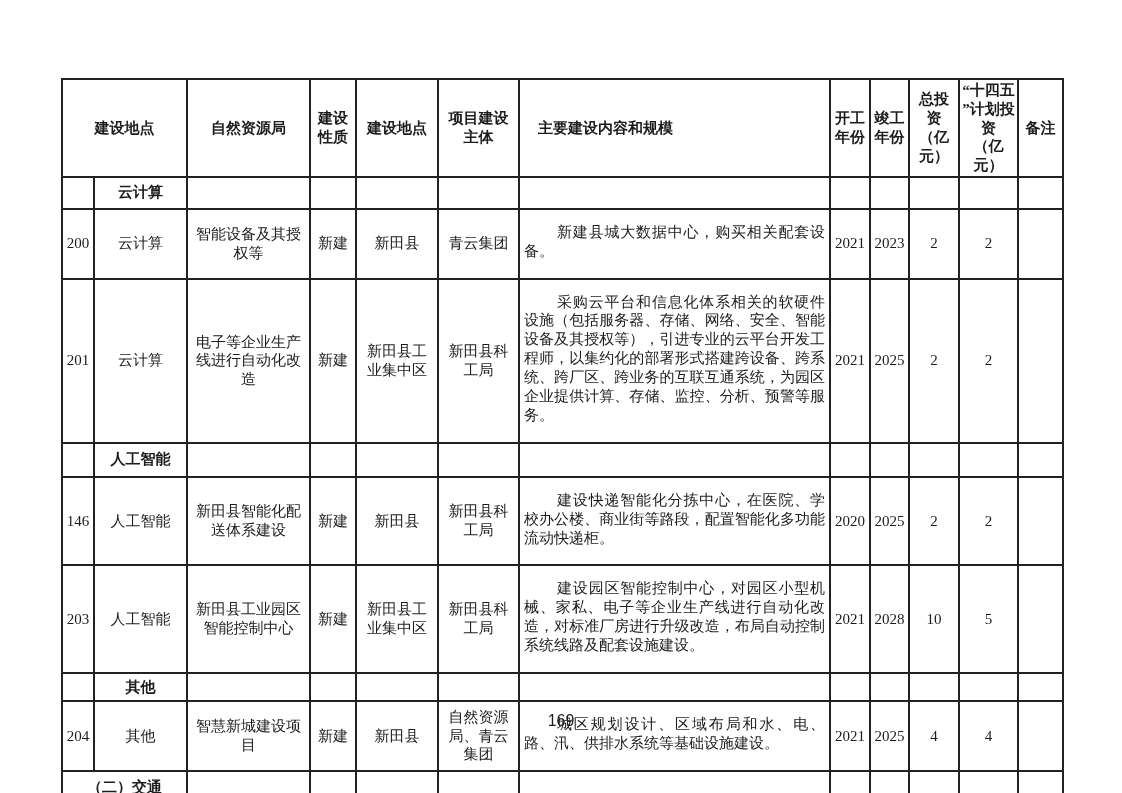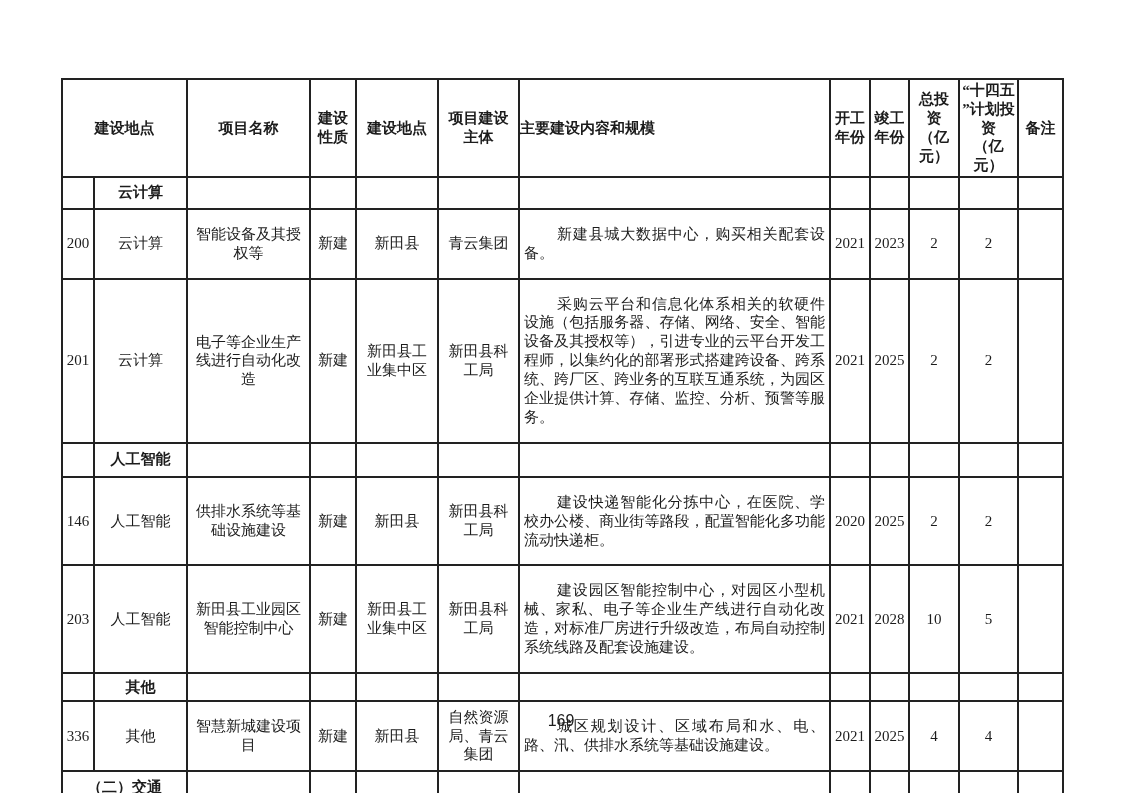--- a/index.html
+++ b/index.html
@@ -24,25 +24,26 @@
     font-size: 15px;
     line-height: 1.25;
     text-align: center;
     vertical-align: middle;
     overflow: hidden;
     font-weight: normal;
     word-break: break-all;
   }
   th { font-weight: bold; padding: 1px 2px; }
   .pre { white-space: pre-line; }
-  th.content-h { text-align: left; padding-left: 0; }
+  th.content-h { text-align: left; padding-left: 18px; }
   td.content {
     text-align: justify;
     text-align-last: left;
     padding: 15px 4px;
+    font-family: Liberation Mono, monospace;
   }
   td.content p {
     margin: 0;
     text-indent: 2.2em;
     line-height: 1.26;
   }
   .sec-label { font-weight: bold; }
   tr.h82  { height: 82px; }
   tr.h32  { height: 32px; }
   tr.h45  { height: 62px; }
@@ -78,21 +79,21 @@
       <col style="width:40px">
       <col style="width:39px">
     <col style="width:50px">
       <col style="width:59px">
       <col style="width:45px">
   </colgroup>
 
   <tbody>
       <tr class="h82">
     <th colspan="2">建设地点</th>
-    <th>项目名称</th>
+    <th>自然资源局</th>
     <th class="pre">建设
 性质</th>
     <th>建设地点</th>
     <th class="pre">项目建设
 主体</th>
     <th class="content-h">主要建设内容和规模</th>
     <th class="pre">开工
 年份</th>
     <th class="pre">竣工
 年份</th>
@@ -166,21 +167,21 @@
         <td></td>
     <td></td>
         <td></td>
     <td></td>
         <td></td>
   </tr>
 
   <tr class="h71">
     <td>146</td>
     <td>人工智能</td>
-    <td>供排水系统等基础设施建设</td>
+    <td>新田县智能化配送体系建设</td>
     <td>新建</td>
     <td>新田县</td>
     <td>新田县科工局</td>
     <td class="content">
           <p>建设快递智能化分拣中心，在医院、学校办公楼、商业街等路段，配置智能化多功能流动快递柜。</p>
         </td>
     <td>2020</td>
     <td>2025</td>
     <td>2</td>
     <td>2</td>
@@ -213,21 +214,21 @@
         <td></td>
     <td></td>
         <td></td>
     <td></td>
         <td></td>
     <td></td>
         <td></td>
   </tr>
 
   <tr class="h50">
-    <td>336</td>
+    <td>204</td>
     <td>其他</td>
     <td>智慧新城建设项目</td>
     <td>新建</td>
     <td>新田县</td>
     <td>自然资源局、青云集团</td>
     <td class="content">
           <p>城区规划设计、区域布局和水、电、路、汛、供排水系统等基础设施建设。</p>
         </td>
     <td>2021</td>
     <td>2025</td>

